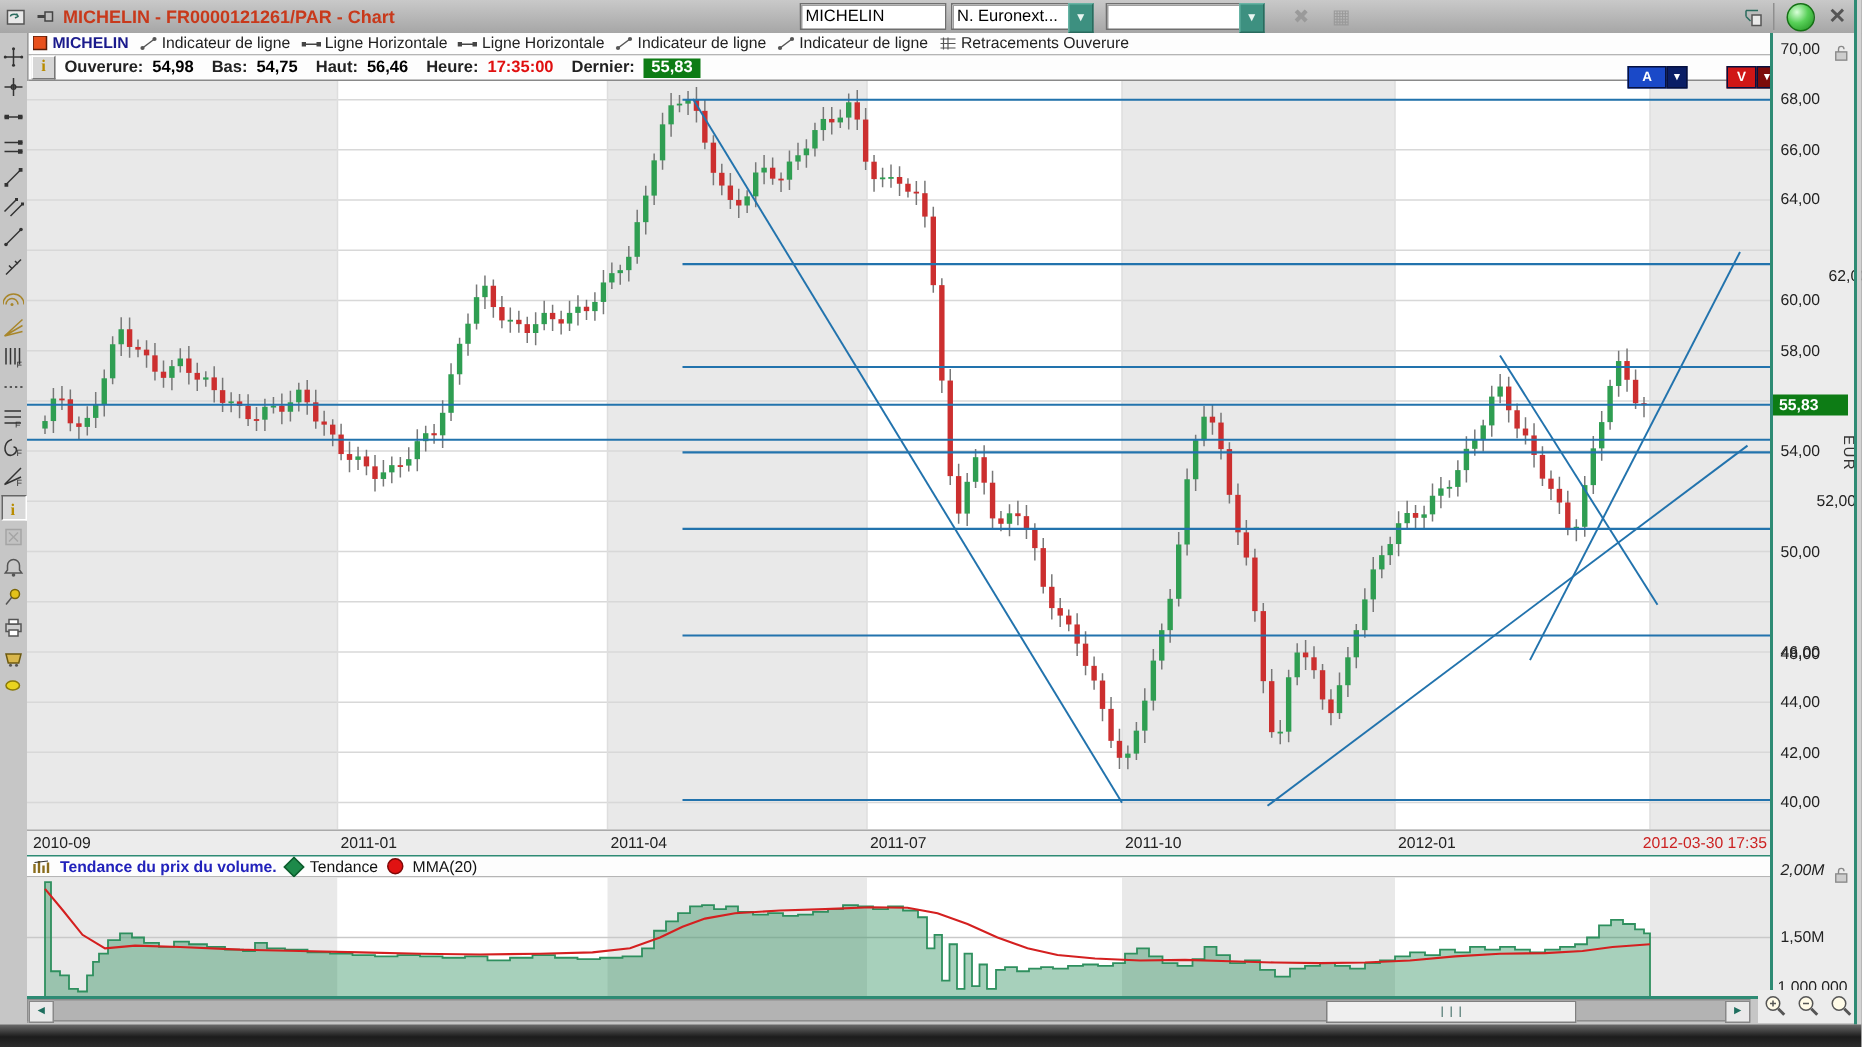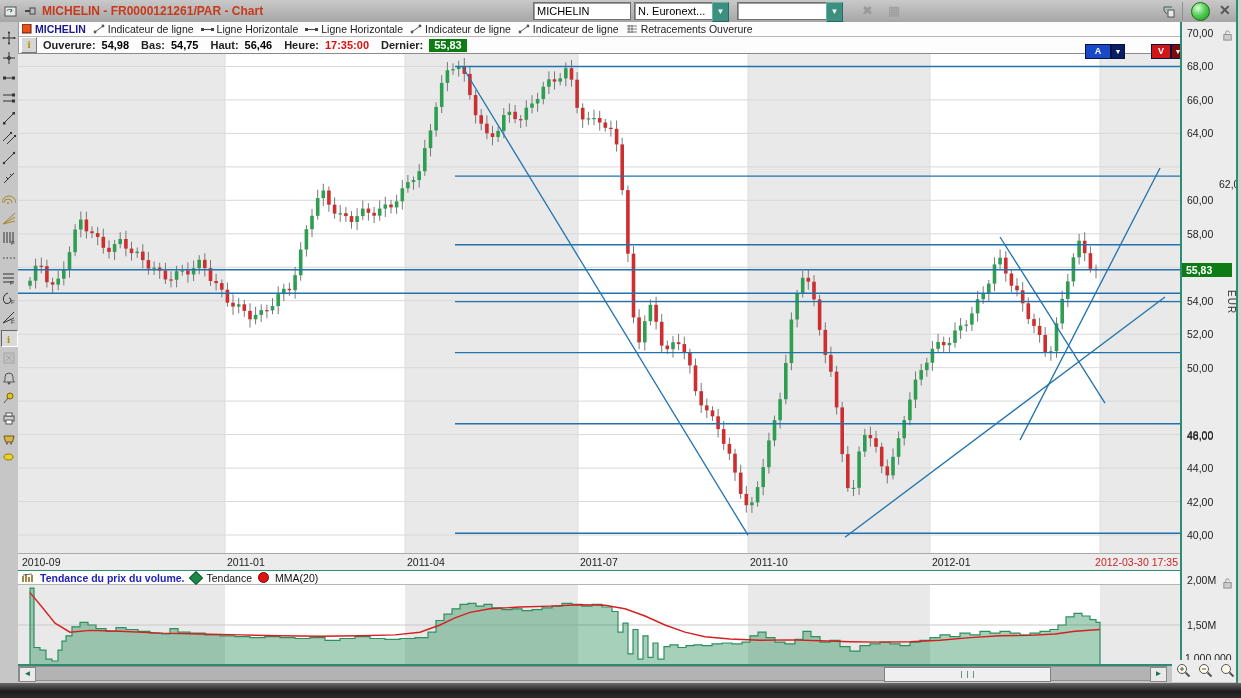--- a/index.html
+++ b/index.html
@@ -610,36 +610,36 @@
       </svg>
     <div id="price-labels">
         <span class="plabel" style="top: 5px;">70,00</span>
         <span class="plabel" style="top: 38.4666px;">68,00</span>
         <span class="plabel" style="top: 71.9332px;">66,00</span>
         <span class="plabel" style="top: 105.4px;">64,00</span>
         <span class="plabel" style="top: 156px; padding-left: 32px;">62,00</span>
         <span class="plabel" style="top: 172.333px;">60,00</span>
         <span class="plabel" style="top: 205.8px;">58,00</span>
         <span class="plabel" style="top: 272.733px;">54,00</span>
-        <span class="plabel" style="top: 306.199px;">52,00</span>
+        <span class="plabel" style="top: 306.199px; margin-left: 24px;">52,00</span>
         <span class="plabel" style="top: 339.666px;">50,00</span>
         <span class="plabel" style="top: 373.133px; margin-top: 35px;">48,00</span>
         <span class="plabel" style="top: 406.599px;">46,00</span>
         <span class="plabel" style="top: 440.066px;">44,00</span>
         <span class="plabel" style="top: 473.532px;">42,00</span>
         <span class="plabel" style="top: 506.999px;">40,00</span>
       </div>
     <div id="price-tag" style="top: 241.111px;">55,83</div>
     <span id="eur-label">EUR</span>
     <svg class="lock" style="top:556px;" viewBox="0 0 12 12">
         <rect x="2" y="5" width="8" height="6" fill="#bdbdbd" stroke="#555"></rect>
         <path d="M4 5V3a2 2 0 014 0" fill="none" stroke="#555"></path>
       </svg>
     <div id="vol-labels">
-        <span class="vlabel" style="top: 552px;">2,00M</span>
+        <span class="vlabel" style="top: 552px; font-style: italic;">2,00M</span>
         <span class="vlabel" style="top: 597px;">1,50M</span>
       </div>
   </div>
   <div id="volm-clip" class="abs">
     <span style="font-size:10.5px;color:#222;padding-left:5px;">1.000.000</span>
   </div>
 
   <div id="scroll-row" class="abs">
     <div class="sc-btn" style="left:0;">◄</div>
     <div id="sc-thumb" style="left: 865px; width: 165px;">

